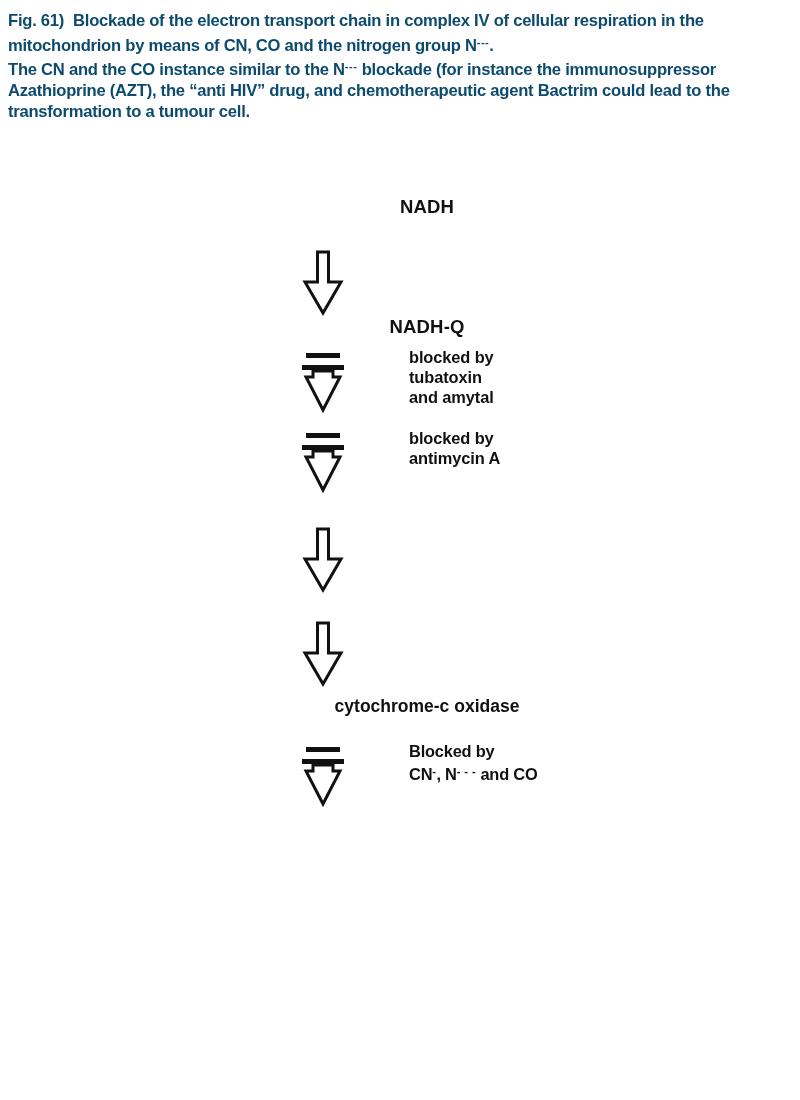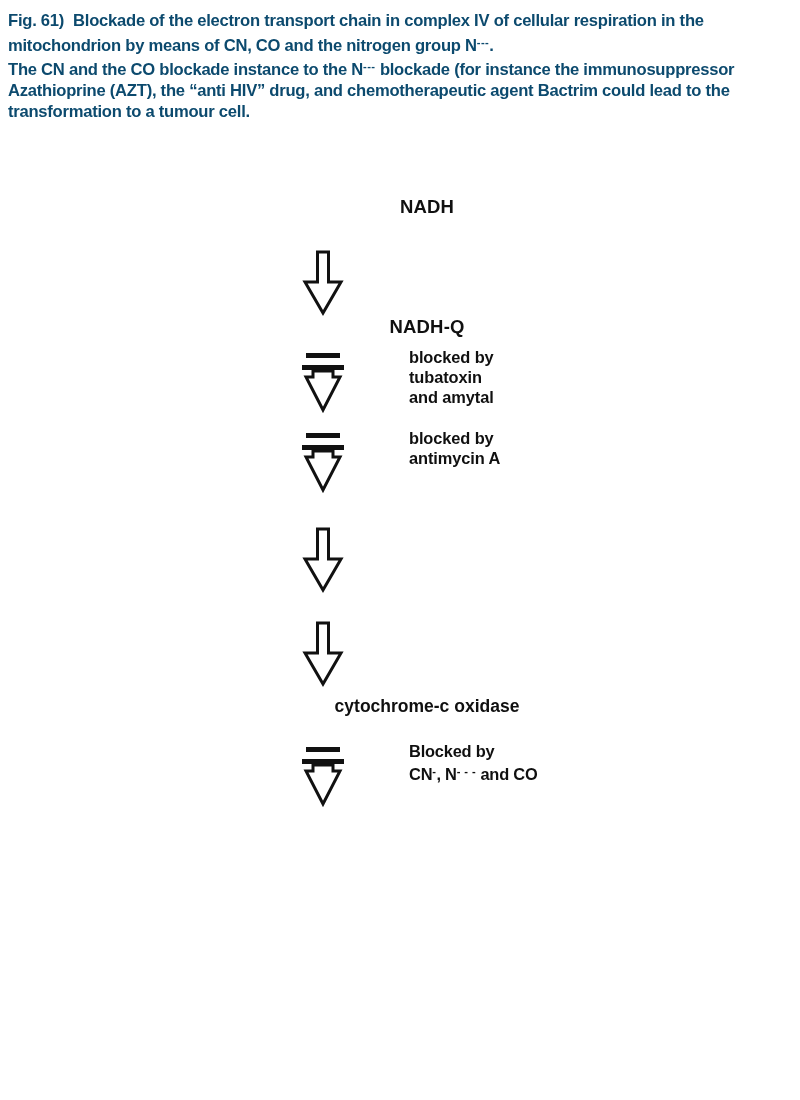--- a/index.html
+++ b/index.html
@@ -82,21 +82,21 @@
     color: #101010;
     white-space: pre-line;
   }
   .note.blocked-final { letter-spacing: -0.2px; }
 </style>
 </head>
 <body>
 
 <div id="caption">
   <p class="para"><span class="fignum">Fig. 61)</span><span>Blockade of the electron transport chain in complex IV of cellular respiration in the mitochondrion by means of CN, CO and the nitrogen group N</span><span class="sup">---</span><span>.</span></p>
-  <p class="para"><span>The CN and the CO blockade instance to the N</span><span class="sup">---</span><span> blockade (for instance the immunosuppressor Azathioprine (AZT), the “anti HIV” drug, and chemotherapeutic agent Bactrim could lead to the transformation to a tumour cell.</span></p>
+  <p class="para"><span>The CN and the CO instance similar to the N</span><span class="sup">---</span><span> blockade (for instance the immunosuppressor Azathioprine (AZT), the “anti HIV” drug, and chemotherapeutic agent Bactrim could lead to the transformation to a tumour cell.</span></p>
 </div>
 
 <div id="flow">
 
   <div class="node big" style="height:28px;">NADH</div>
 
   <div class="arrow-row" style="height:92px;">
     <div class="arrow-wrap" style="padding-top:26px;">
       <svg width="44" height="66" viewBox="0 0 44 66" aria-hidden="true">
         <path d="M 16.5 2 L 27.5 2 L 27.5 32 L 40 32 L 22 63 L 4 32 L 16.5 32 Z" fill="#ffffff" stroke="#111111" stroke-width="3" stroke-linejoin="miter"></path>

